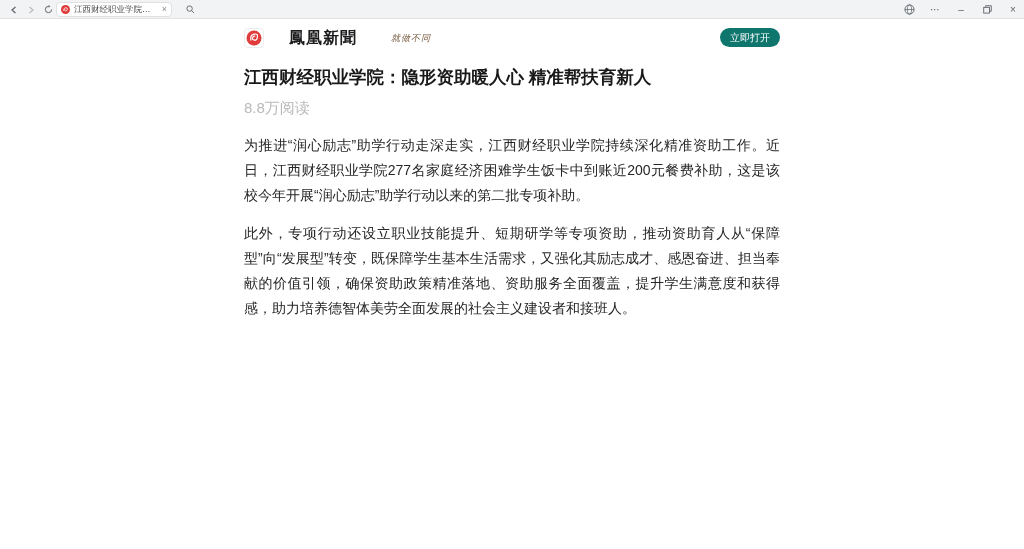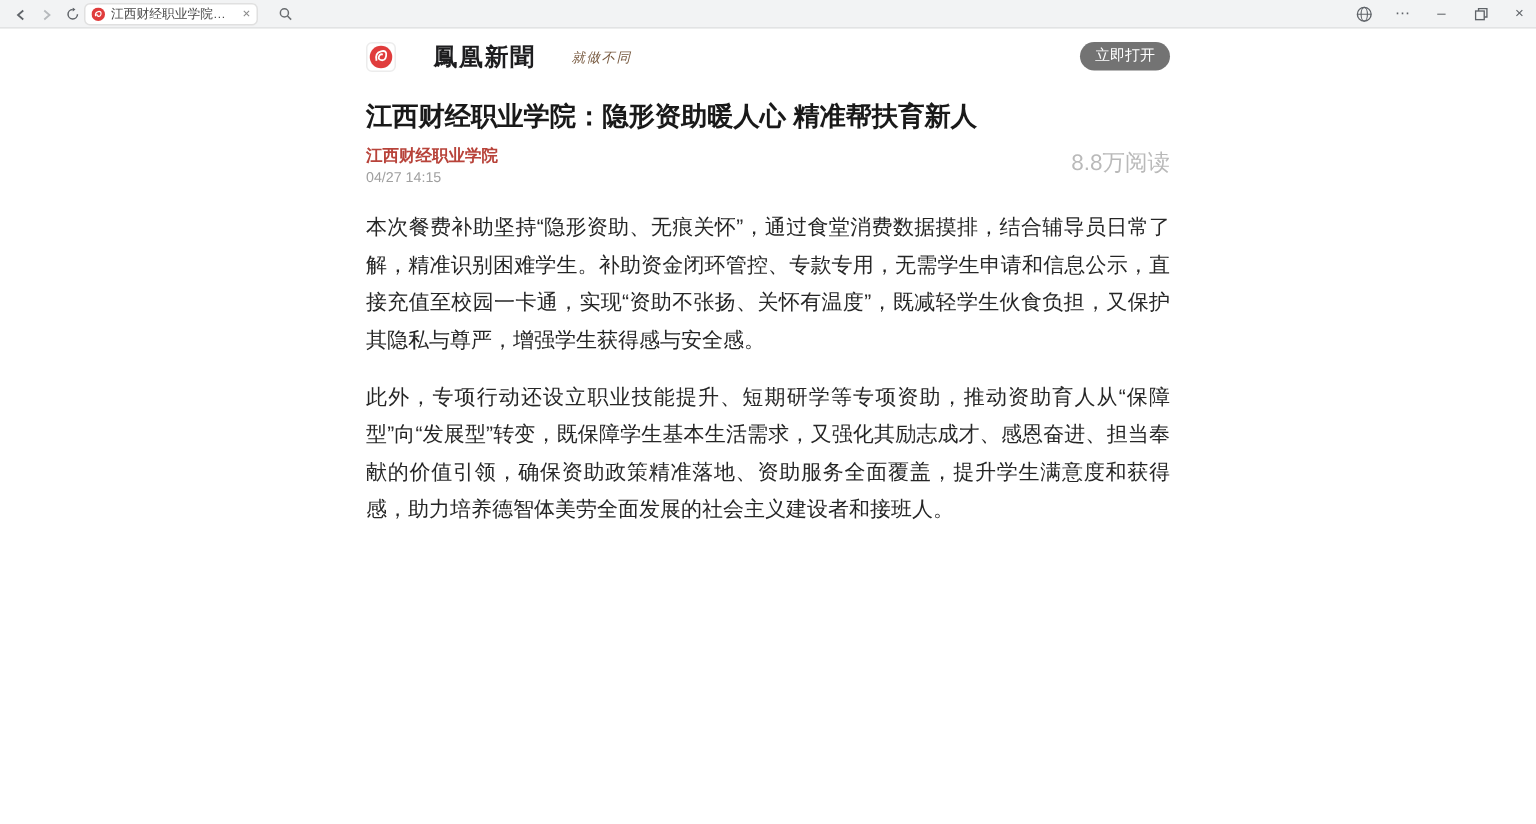--- a/index.html
+++ b/index.html
@@ -21,22 +21,22 @@
   .win-ctrls { position:absolute; right:4px; top:0; height:19px; display:flex; align-items:center; gap:12px; color:#5f6368; }
   .win-ctrls .wc { width:14px; text-align:center; font-size:10px; line-height:19px; cursor:pointer; }
   .wc svg { display:block; margin:0 auto; }
 
   
   .page { width:536px; margin:0 auto; padding-top:9px; }
 
   .site-header { display:flex; align-items:flex-start; height:24px;gap:18px; }
   .logo-box { width:20px; height:20px; border:1px solid #ececec; border-radius:4px; display:flex; align-items:center; justify-content:center; background:#fff; }
   .brand { margin-left:7px; font-size:16px; font-weight:bold; color:#1d1d1f; font-family:"Liberation Serif","DejaVu Serif",serif; letter-spacing:1px; }
-  .slogan { margin-left:6px; font-size:9px; color:#77593f; font-style:italic; letter-spacing:1px; padding-top:4px; }
-  .open-btn { margin-left:auto; background:#737373; color:#fff; font-size:10px; padding:4px 10px; border-radius:11px; border:none; cursor:pointer; line-height:1.1; }
+  .slogan { margin-left:16px; font-size:9px; color:#77593f; font-style:italic; letter-spacing:1px; padding-top:4px; }
+  .open-btn { margin-left:auto; background:#0f766e; color:#fff; font-size:10px; padding:4px 10px; border-radius:11px; border:none; cursor:pointer; line-height:1.1; }
 
   .article-title { margin-top:14px; font-size:17.5px; font-weight:bold; color:#191919; line-height:1.3; }
 
   .byline { margin-top:9px; display:flex; justify-content:space-between; align-items:flex-start; }
   .author { font-size:11px; font-weight:bold; color:#b8433a; line-height:1.2; cursor:pointer; }
   .pub-date { font-size:9.5px; color:#a0a0a0; margin-top:2px; }
   .read-count { font-size:15px; color:#b9b9b9; padding-top:1px; }
 
   .article-body { margin-top:15px; }
   .para { font-size:14px; line-height:25px; color:#262626; text-align:justify; margin-bottom:13px; }
@@ -108,25 +108,21 @@
       </svg>
     </span>
     <span class="brand">鳳凰新聞</span>
     <span class="slogan">就做不同</span>
     <button class="open-btn">立即打开</button>
   </div>
 
   <h1 class="article-title">江西财经职业学院：隐形资助暖人心 精准帮扶育新人</h1>
 
   <div class="byline">
-    <div>
-      <div class="author">江西财经职业学院</div>
-      <div class="pub-date">04/27 14:15</div>
-    </div>
     <div class="read-count">8.8万阅读</div>
   </div>
 
   <div class="article-body">
-      <p class="para">本次餐费补助坚持“隐形资助、无痕关怀”，通过食堂消费数据摸排，结合辅导员日常了解，精准识别困难学生。补助资金闭环管控、专款专用，无需学生申请和信息公示，直接充值至校园一卡通，实现“资助不张扬、关怀有温度”，既减轻学生伙食负担，又保护其隐私与尊严，增强学生获得感与安全感。</p>
+      <p class="para">为推进“润心励志”助学行动走深走实，江西财经职业学院持续深化精准资助工作。近日，江西财经职业学院277名家庭经济困难学生饭卡中到账近200元餐费补助，这是该校今年开展“润心励志”助学行动以来的第二批专项补助。</p>
       <p class="para">此外，专项行动还设立职业技能提升、短期研学等专项资助，推动资助育人从“保障型”向“发展型”转变，既保障学生基本生活需求，又强化其励志成才、感恩奋进、担当奉献的价值引领，确保资助政策精准落地、资助服务全面覆盖，提升学生满意度和获得感，助力培养德智体美劳全面发展的社会主义建设者和接班人。</p>
     </div>
 
 </div>
 
 </body></html>

